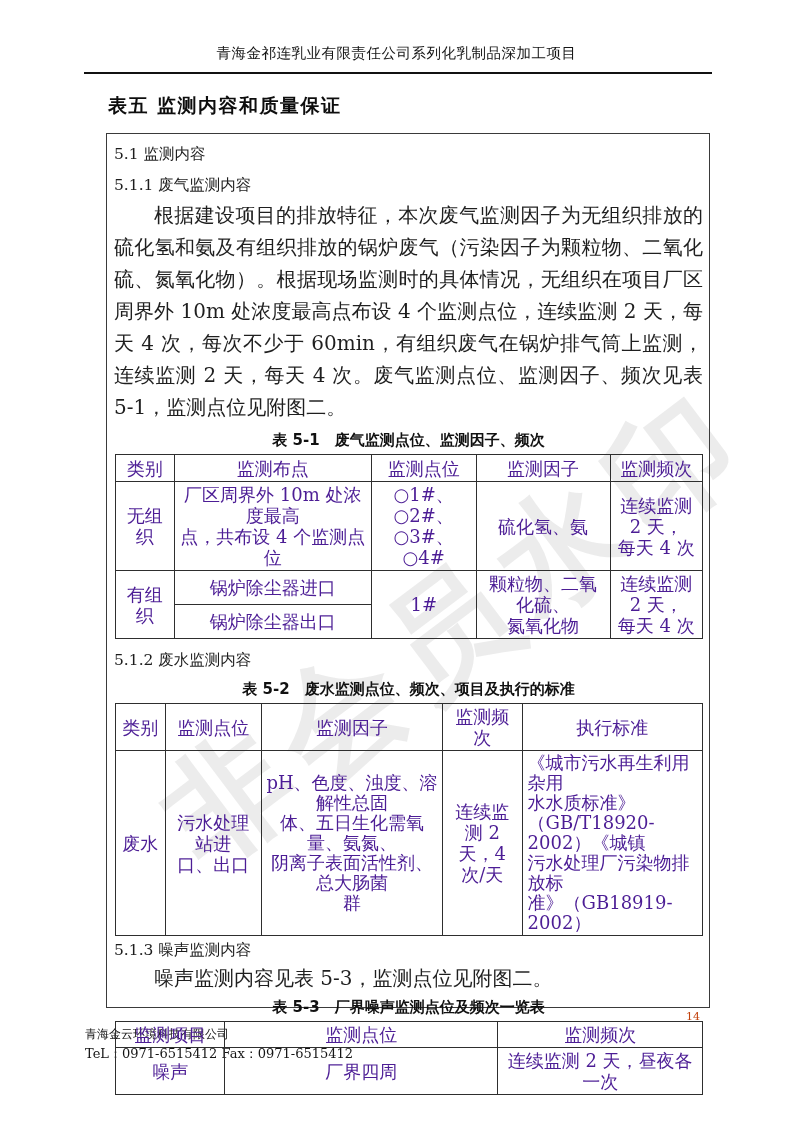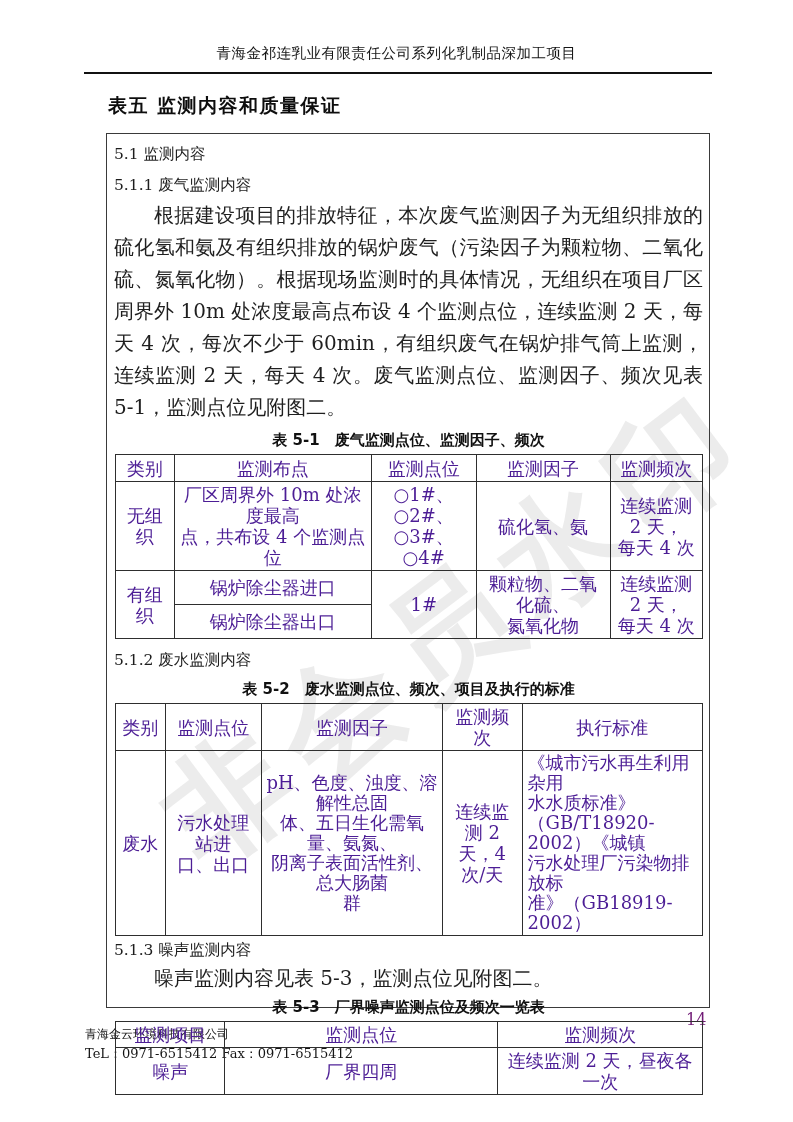--- a/index.html
+++ b/index.html
@@ -80,21 +80,21 @@
     padding:2px 4px;
     white-space:pre-line;
     line-height:21px;
     position:relative;
     color:#4c1d95;
     overflow:hidden;
   }
   .t2 .std-cell{text-align:left;line-height:20px;padding:2px 5px;margin-left:12px;}
   .footer-company{position:absolute;left:85px;top:1026px;font-size:12px;color:#151515;}
   .footer-contact{position:absolute;left:85px;top:1045px;font-size:13px;color:#151515;}
-  .page-number{position:absolute;left:686px;top:1010px;font-size:16px;color:#701a75;}
+  .page-number{position:absolute;left:686px;top:1010px;font-size:11px;color:#c2410c;}
 </style>
 </head>
 <body>
 
 <div class="page">
 
   <div class="watermark">非会员水印</div>
 
   <div class="hdr-title">青海金祁连乳业有限责任公司系列化乳制品深加工项目</div>
   <div class="hdr-rule"></div>

